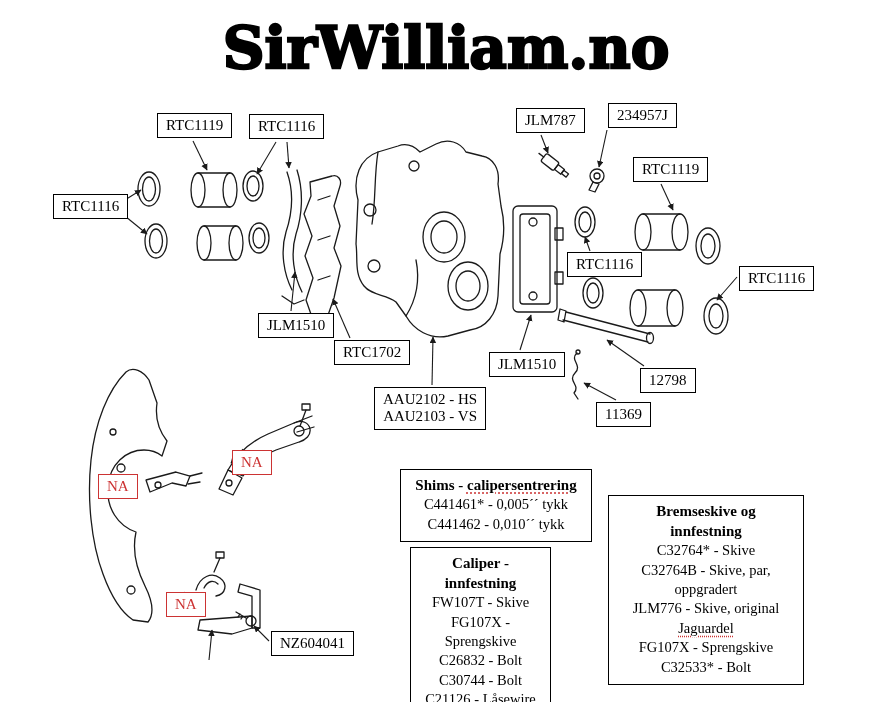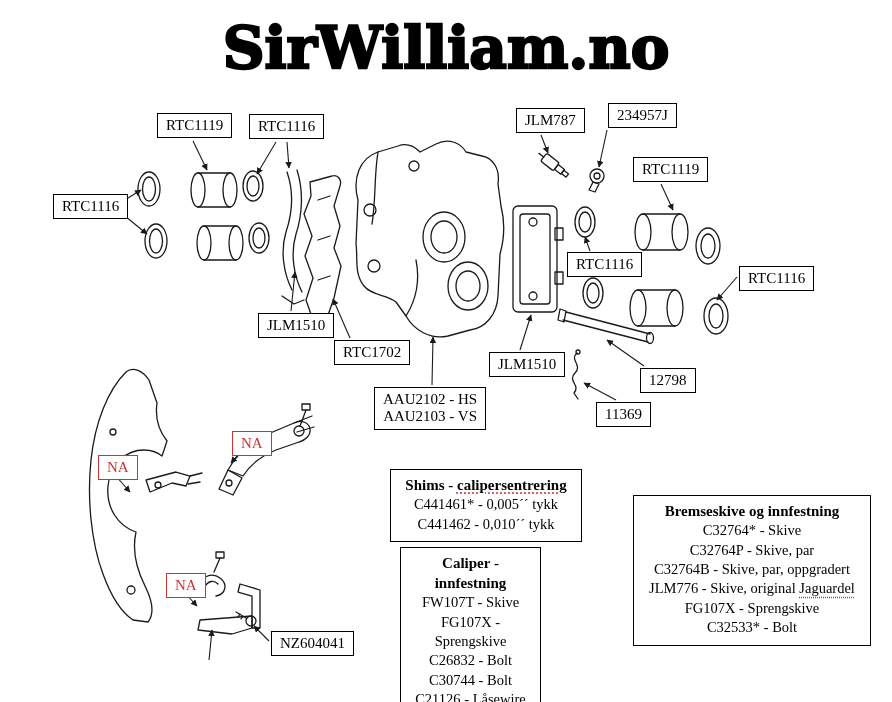--- a/index.html
+++ b/index.html
@@ -10,24 +10,24 @@
 
   .site-title { position:absolute; top:14px; left:0; width:100%; text-align:center;
     font-family:"DejaVu Serif", serif; font-weight:bold; font-size:58px;
     letter-spacing:0px; -webkit-text-stroke:2.4px #000; color:#000; }
 
   svg.diagram { position:absolute; left:0; top:0; width:892px; height:702px; }
 
   .plabel { position:absolute; border:1px solid #000; background:#fff;
     padding:3px 8px; font-size:15px; line-height:1.15; white-space:nowrap; }
   .plabel.center { text-align:center; }
-  .plabel.red { border-color:var(--accent-red,#cc3333); color:var(--accent-red,#cc3333); }
+  .plabel.red { border-color:var(--accent-red,#cc3333); color:var(--accent-red,#cc3333);margin-top:19px; }
 
   .infobox { position:absolute; border:1px solid #000; background:#fff;
-    padding:5px 10px 7px 10px; text-align:center; font-size:14.5px; line-height:1.34; }
+    padding:5px 10px 7px 10px; text-align:center; font-size:14.5px; line-height:1.34;margin-left:10px; }
   .infobox .ib-title { font-weight:bold; font-size:15px; }
   .misspell { text-decoration:underline; text-decoration-style:dotted;
     text-decoration-color:var(--accent-red,#cc3333); text-underline-offset:3px; }
 </style>
 </head>
 <body>
 
 <div class="stage">
 
   <div class="site-title">SirWilliam.no</div>
@@ -241,24 +241,23 @@
 
   <div class="infobox" style="left:400px;top:547px;width:141px">
     <div class="ib-title">Caliper - innfestning</div>
     <div>FW107T - Skive</div>
     <div>FG107X - Sprengskive</div>
     <div>C26832 - Bolt</div>
     <div>C30744 - Bolt</div>
     <div>C21126 - Låsewire</div>
   </div>
 
-  <div class="infobox" style="left:633px;top:495px;width:238px">
+  <div class="infobox" style="left:598px;top:495px;width:196px">
     <div class="ib-title">Bremseskive og innfestning</div>
     <div>C32764* - Skive</div>
-    <div>C32764P - Skive, par</div>
     <div>C32764B - Skive, par, oppgradert</div>
     <div>
       <span>JLM776 - Skive, original </span><span class="misspell">Jaguardel</span>
     </div>
     <div>FG107X - Sprengskive</div>
     <div>C32533* - Bolt</div>
   </div>
 
 </div>
 

